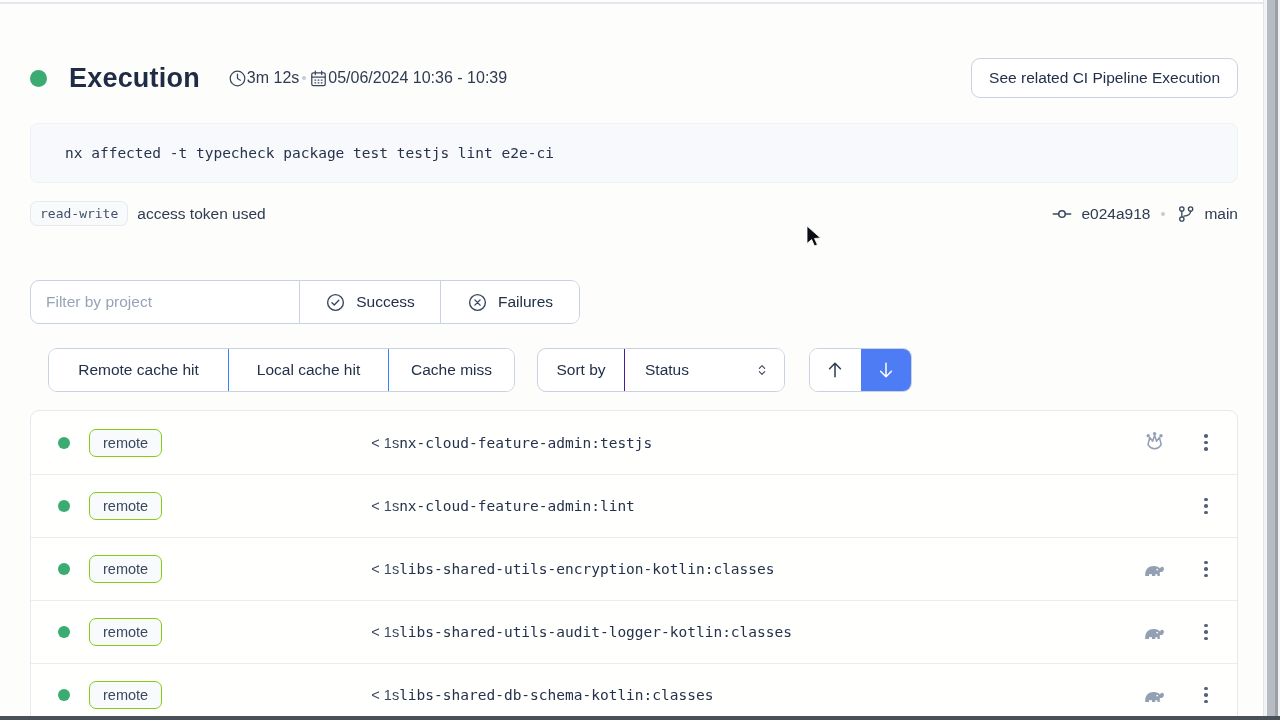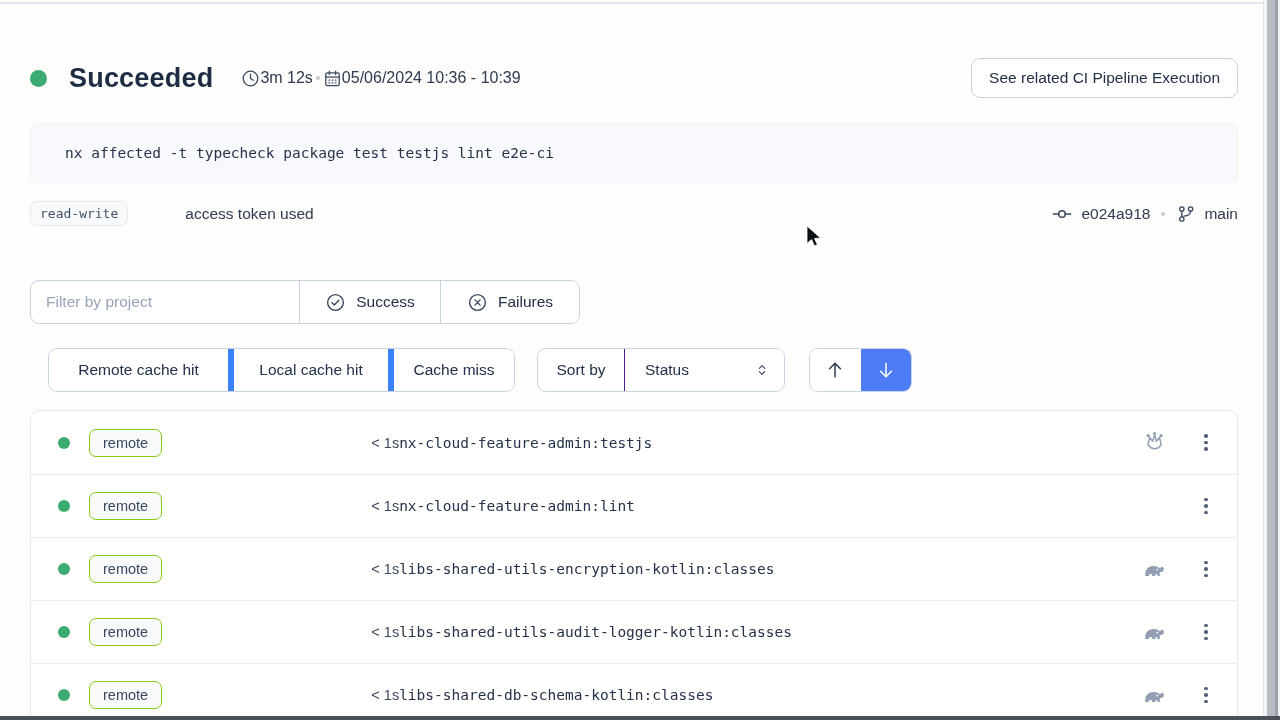--- a/index.html
+++ b/index.html
@@ -18,42 +18,42 @@
   .icon-stroke { stroke:#3a4760; fill:none; stroke-width:1.6; stroke-linecap:round; stroke-linejoin:round; }
   .cta-button { margin-left:auto; background:#ffffff; border:1px solid #c9d2e0; border-radius:9px;
     padding:10px 17px; font-size:15.5px; color:#22304a; font-family:"Liberation Sans",sans-serif; cursor:pointer; }
 
   
   .command-box { margin-top:24px; height:60px; background:#f7f9fc; border:1px solid #eff2f7; border-radius:8px;
     display:flex; align-items:center; padding-left:34px; }
   .command-text { font-family:"DejaVu Sans Mono", monospace; font-size:14.5px; color:#27334a; }
 
   
-  .token-row { margin-top:15px; display:flex; align-items:center; height:31px;gap:48px; }
+  .token-row { margin-top:15px; display:flex; align-items:center; height:31px; }
   .chip { font-family:"DejaVu Sans Mono", monospace; font-size:13px; color:#41506a; background:#f8fafc;
     border:1px solid #e5e9f0; border-radius:7px; padding:4px 9px; }
   .token-text { margin-left:9px; font-size:15.5px; color:#2e3b52; }
   .vcs { margin-left:auto; display:flex; align-items:center; gap:8px; font-size:15.5px; color:#2e3b52; }
 
   
   .filter-group { margin-top:51px; width:550px; height:44px; border:1px solid #c9d2e0; border-radius:9px;
     display:flex; background:#fff; overflow:hidden; }
   .filter-input { flex:none; width:268px; border:none; outline:none; padding:0 15px; font-size:15.5px;
     color:#233049; font-family:"Liberation Sans",sans-serif; background:transparent; }
   .filter-input::placeholder { color:#97a4b8; }
   .seg-btn { display:flex; align-items:center; justify-content:center; gap:10px; border:none; background:#fff;
     border-left:1px solid #c9d2e0; font-size:15.5px; color:#22304a; cursor:pointer;
     font-family:"Liberation Sans",sans-serif; }
   .seg-success { width:141px; } .seg-failures { width:139px; }
 
   
   .toolbar-row { margin-top:24px; display:flex; align-items:center; height:44px;padding-left:18px; }
   .group { display:flex; height:44px; border:1px solid #c9d2e0; border-radius:9px; background:#fff; overflow:hidden; }
   .cache-group .seg { display:flex; align-items:center; justify-content:center; font-size:15.5px; color:#22304a;
-    background:#fff; border:none; border-left:6px solid #3b82f6; cursor:pointer; font-family:"Liberation Sans",sans-serif; }
+    background:#fff; border:none; border-left:1px solid #3b82f6; cursor:pointer; font-family:"Liberation Sans",sans-serif; }
   .cache-group .seg:first-child { border-left:none; }
   .seg-remote { width:179px; } .seg-local { width:160px; } .seg-miss { width:126px; }
   .sort-group { margin-left:22px; width:248px; }
   .sort-label { width:86px; display:flex; align-items:center; justify-content:center; font-size:15.5px; color:#22304a; }
   .sort-select { flex:1; display:flex; align-items:center; justify-content:space-between; padding:0 14px 0 20px;
     border-left:1px solid #4c1d95; font-size:15.5px; color:#22304a; cursor:pointer; background:#fff;
     font-family:"Liberation Sans",sans-serif; }
   .dir-group { margin-left:24px; width:103px; }
   .dir-btn { flex:1; display:flex; align-items:center; justify-content:center; background:#fff; border:none; cursor:pointer; }
   .dir-btn + .dir-btn { border-left:1px solid #c9d2e0; }
@@ -81,21 +81,21 @@
 </head>
 <body>
 
 <div class="page">
   <div class="top-border"></div>
 
   <div class="content">
 
     <div class="header">
       <span class="status-dot"></span>
-      <h1 class="title">Succeeded</h1>
+      <h1 class="title">Execution</h1>
       <div class="meta">
         <svg width="19" height="19" viewBox="0 0 24 24">
           <circle class="icon-stroke" cx="12" cy="12" r="9.2"></circle>
           <path class="icon-stroke" d="M12 6.5V12l3.6 2.2"></path>
         </svg>
         <span>3m 12s</span>
         <span class="sep-dot"></span>
         <svg width="19" height="19" viewBox="0 0 24 24">
           <rect class="icon-stroke" x="3.5" y="5" width="17" height="16" rx="2"></rect>
           <path class="icon-stroke" d="M8 2.8V7M16 2.8V7M3.5 10.2h17"></path>

